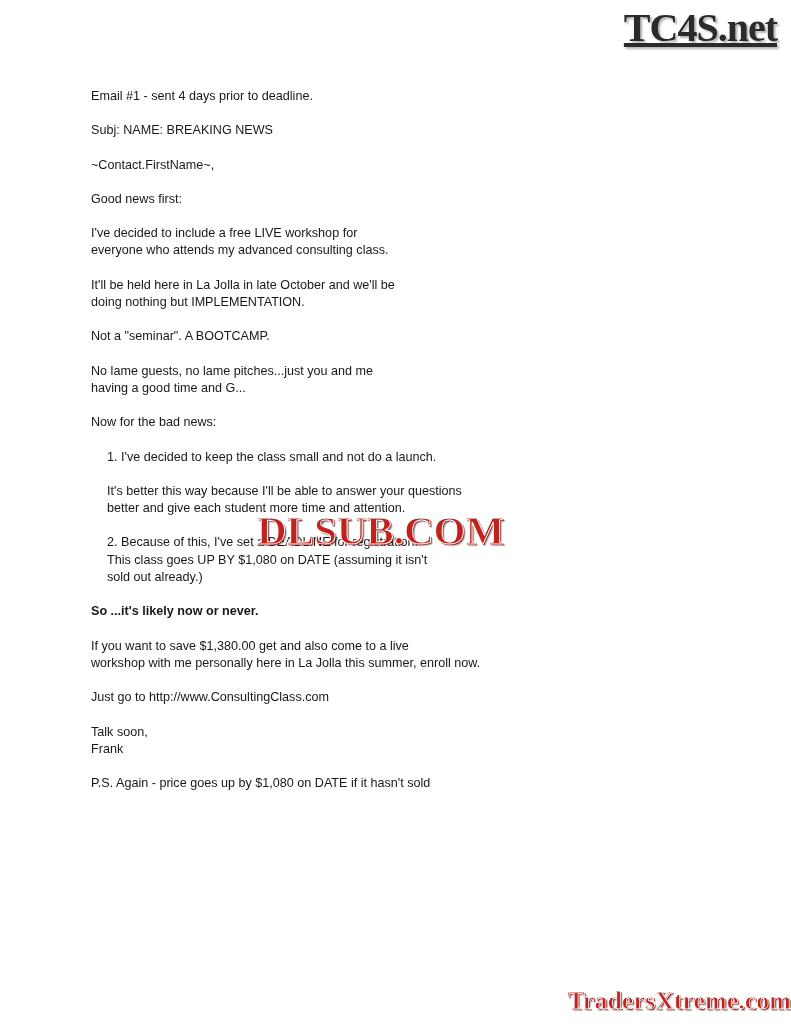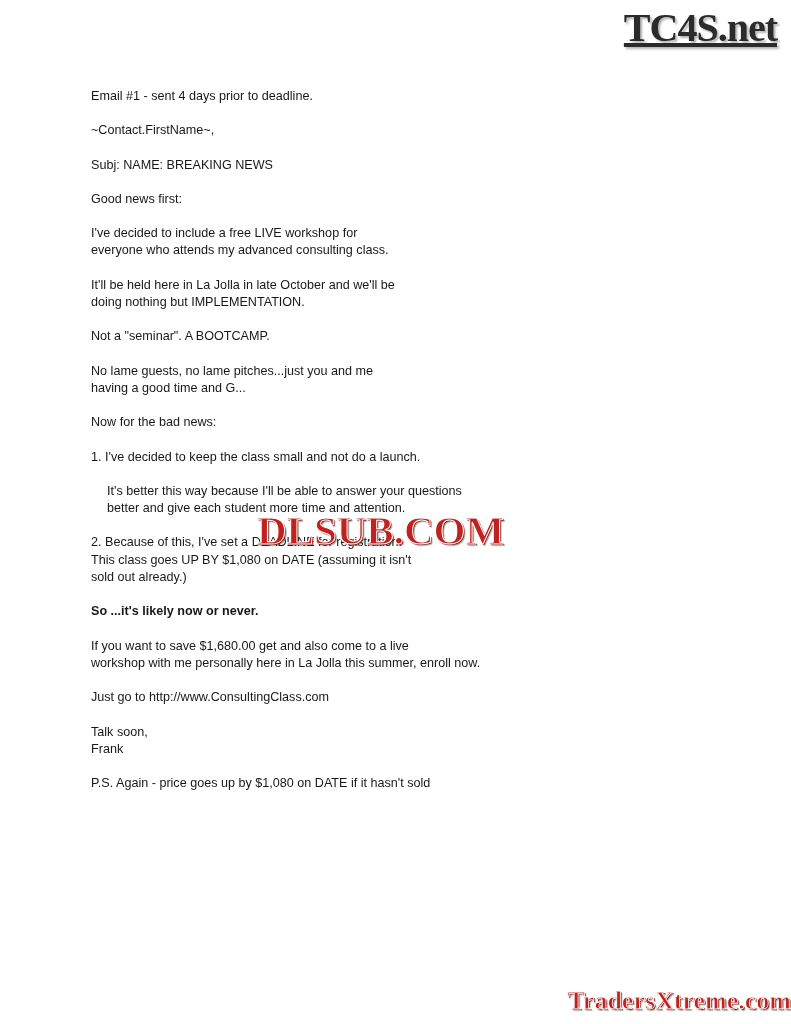--- a/index.html
+++ b/index.html
@@ -44,21 +44,21 @@
     margin: 0 0 17px 0;
     white-space: pre-line;
   }
   .indent { padding-left: 16px; }
   .gap-extra { margin-bottom: 38px; font-weight: bold; }
 
   
   .num-item {
     display: block;
     white-space: pre-line;
-    margin: 0 0 17px 0;
+    margin: 0 0 17px 16px;
   }
 
   
   .wm-center {
     position: absolute;
     left: 257px;
     top: 506px;
     font-family: "Liberation Serif", serif;
     font-size: 41px;
     font-weight: bold;
@@ -89,22 +89,22 @@
 </style>
 </head>
 <body>
 
 <div class="wm-top">TC4S.net</div>
 
 <div class="doc">
 
 
   <p>Email #1 - sent 4 days prior to deadline.</p>
+  <p>Subj: NAME: BREAKING NEWS</p>
   <p>~Contact.FirstName~,</p>
-  <p>Subj: NAME: BREAKING NEWS</p>
   <p>Good news first:</p>
   <p>I've decided to include a free LIVE workshop for
 everyone who attends my advanced consulting class.</p>
   <p>It'll be held here in La Jolla in late October and we'll be
 doing nothing but IMPLEMENTATION.</p>
   <p>Not a "seminar". A BOOTCAMP.</p>
   <p>No lame guests, no lame pitches...just you and me
 having a good time and G...</p>
   <p>Now for the bad news:</p>
 
@@ -114,21 +114,21 @@
 better and give each student more time and attention.</p>
   </div>
 
   <div>
     <span class="num-item"><span>2.</span> <span>Because of this, I've set a DEADLINE for registration.
 This class goes UP BY $1,080 on DATE (assuming it isn't
  sold out already.)</span></span>
   </div>
 
   <p class="gap-extra">So ...it's likely now or never.</p>
-  <p>If you want to save $1,680.00 get and also come to a live
+  <p>If you want to save $1,380.00 get and also come to a live
 workshop with me personally here in La Jolla this summer, enroll now.</p>
   <p>Just go to http://www.ConsultingClass.com</p>
   <p>Talk soon,
 Frank</p>
   <p>P.S. Again - price goes up by $1,080 on DATE if it hasn't sold</p>
 
 </div>
 
 <div class="wm-center">DLSUB.COM</div>
 <div class="wm-bottom">TradersXtreme.com</div>

